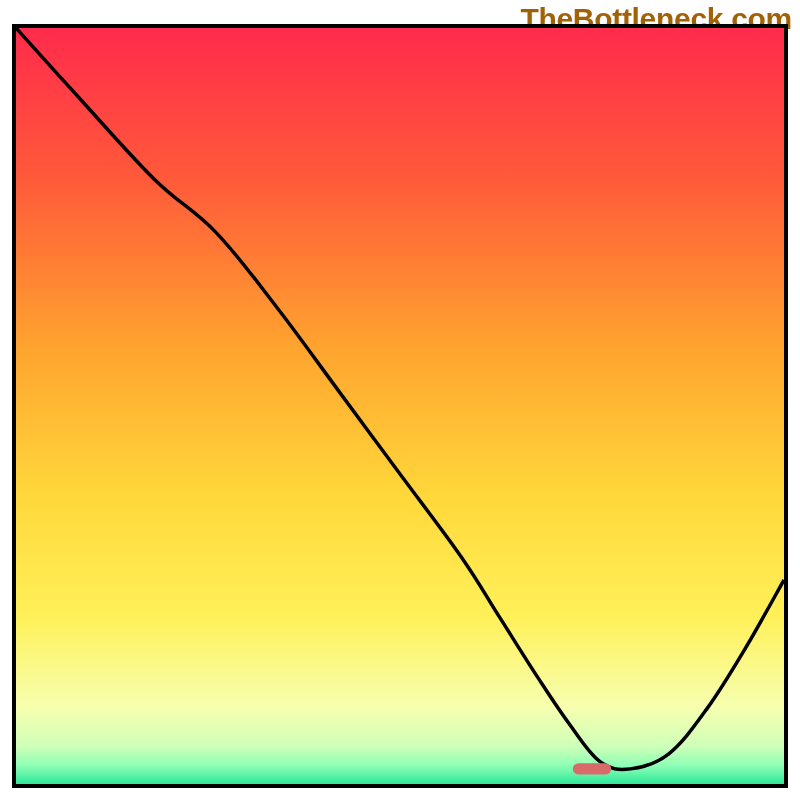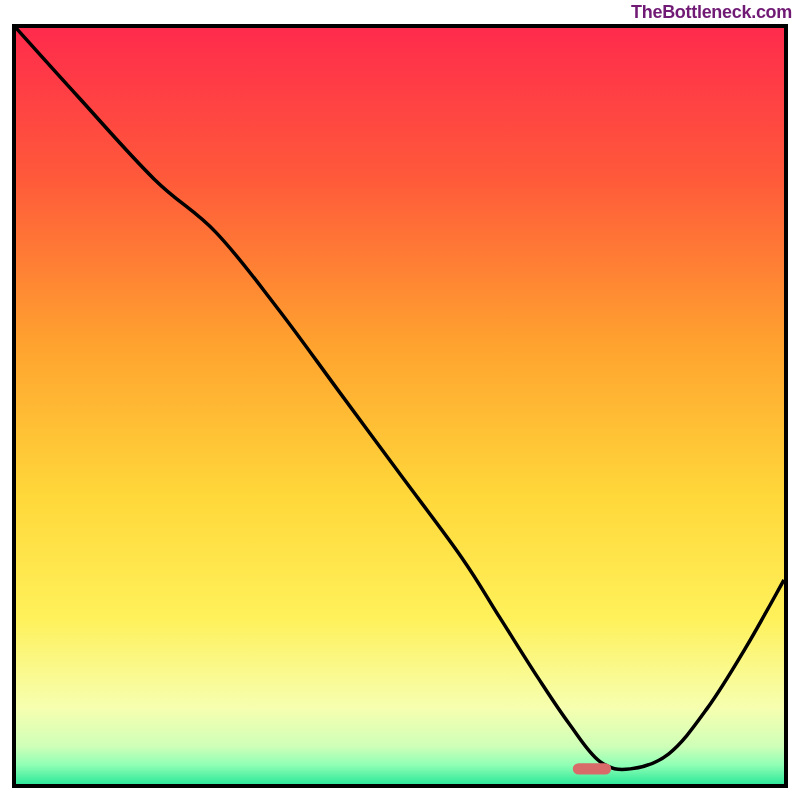--- a/index.html
+++ b/index.html
@@ -8,23 +8,23 @@
     width: 800px;
     height: 800px;
     background: #ffffff;
     position: relative;
     font-family: Arial, Helvetica, sans-serif;
   }
   .watermark {
     position: absolute;
     top: 2px;
     right: 8px;
-    font-size: 18px;
+    font-size: 30px;
     font-weight: 600;
-    color: #701a75;
+    color: #a16207;
     letter-spacing: -0.3px;
   }
   .frame {
     position: absolute;
     left: 12px;
     top: 24px;
     width: 776px;
     height: 764px;
     border: 4px solid #000;
     box-sizing: border-box;

